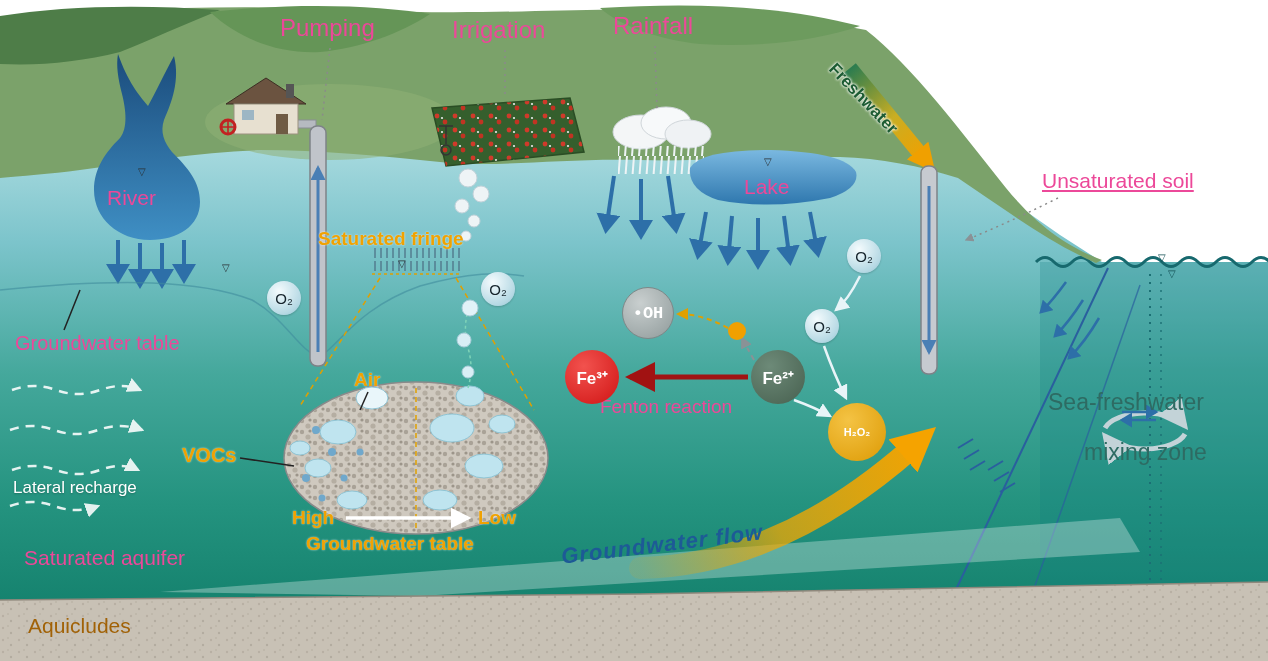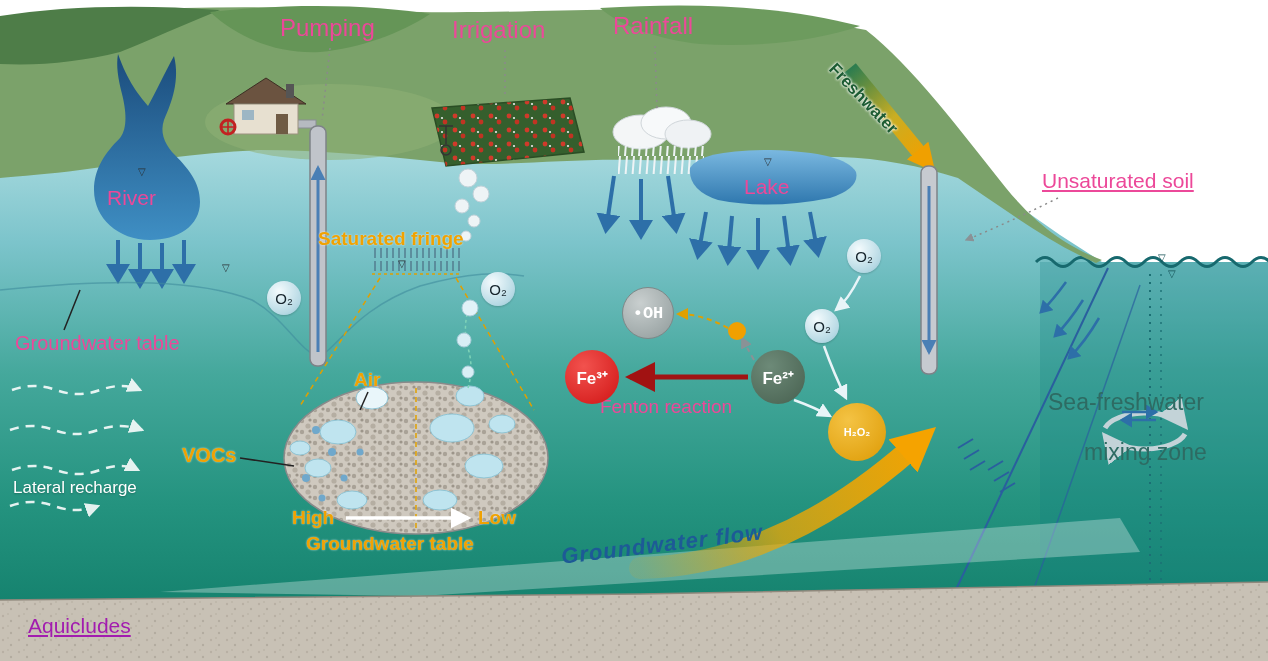--- a/index.html
+++ b/index.html
@@ -12,21 +12,21 @@
   .t20{font-size:20px;}
   .t19{font-size:19px;}
   .t17{font-size:17px;}
   .orange{color:#F0A202;font-weight:bold;text-shadow:0 0 2px rgba(255,255,255,.75);}
   .white{color:#fff;text-shadow:0 1px 2px rgba(0,0,0,.25);}
   .seaTxt{color:#2E6B63;}
   .gwflow{color:#1D5A96;font-weight:bold;font-style:italic;font-size:22px;letter-spacing:1px;
           transform:rotate(-7deg);transform-origin:left top;}
   .fresh{color:#1D5C33;font-weight:bold;font-size:17px;transform:rotate(46deg);
          transform-origin:left top;text-shadow:0 0 3px #fff,0 0 3px #fff;}
-  .aqui{color:#a21caf;text-decoration:underline;}
+  .aqui{color:#a16207;}
   .bubble{position:absolute;border-radius:50%;display:flex;align-items:center;justify-content:center;
           text-align:right;}
   .o2{width:34px;height:34px;background:radial-gradient(circle at 35% 30%,#f4fbfd,#b6d9e4 70%,#93bfd0);
       color:#16242c;font-size:15px;box-shadow:0 1px 2px rgba(0,0,0,.18);}
   .oh{width:50px;height:50px;background:radial-gradient(circle at 35% 30%,#c9cfcf,#8f9a9a);
       color:#fff;font-size:17px;font-weight:bold;border:1px solid #7e8888;}
   .fe3{width:54px;height:54px;background:radial-gradient(circle at 35% 30%,#f2524e,#d01414);
       color:#fff;font-size:17px;font-weight:bold;}
   .fe2{width:54px;height:54px;background:radial-gradient(circle at 35% 30%,#6d8a78,#47604f);
       color:#fff;font-size:17px;font-weight:bold;}
@@ -328,20 +328,21 @@
 <div class="label t24" style="left:280px;top:15px;">Pumping</div>
 <div class="label t24" style="left:452px;top:17px;">Irrigation</div>
 <div class="label t24" style="left:613px;top:13px;">Rainfall</div>
 <div class="label fresh" style="left:838px;top:60px;">Freshwater</div>
 <div class="label" style="left:1042px;top:169px;text-decoration:underline;">Unsaturated soil</div>
 
 <div class="label" style="left:107px;top:186px;">River</div>
 <div class="label" style="left:744px;top:175px;">Lake</div>
 <div class="label t20" style="left:15px;top:332px;">Groundwater table</div>
 <div class="label white t17" style="left:13px;top:455px;margin-top:24px;">Lateral recharge</div>
+<div class="label" style="left:24px;top:546px;">Saturated aquifer</div>
 <div class="label aqui" style="left:28px;top:614px;">Aquicludes</div>
 
 <div class="label orange t19" style="left:318px;top:229px;">Saturated fringe</div>
 <div class="label orange t19" style="left:354px;top:370px;">Air</div>
 <div class="label orange t20" style="left:182px;top:444px;">VOCs</div>
 <div class="label orange t19" style="left:292px;top:508px;">High</div>
 <div class="label orange t19" style="left:478px;top:508px;text-align:right;">Low</div>
 <div class="label orange t19" style="left:306px;top:534px;">Groundwater table</div>
 <div class="label fenton t19" style="left:600px;top:397px;">Fenton reaction</div>
 <div class="label gwflow" style="left:560px;top:545px;">Groundwater  flow</div>

